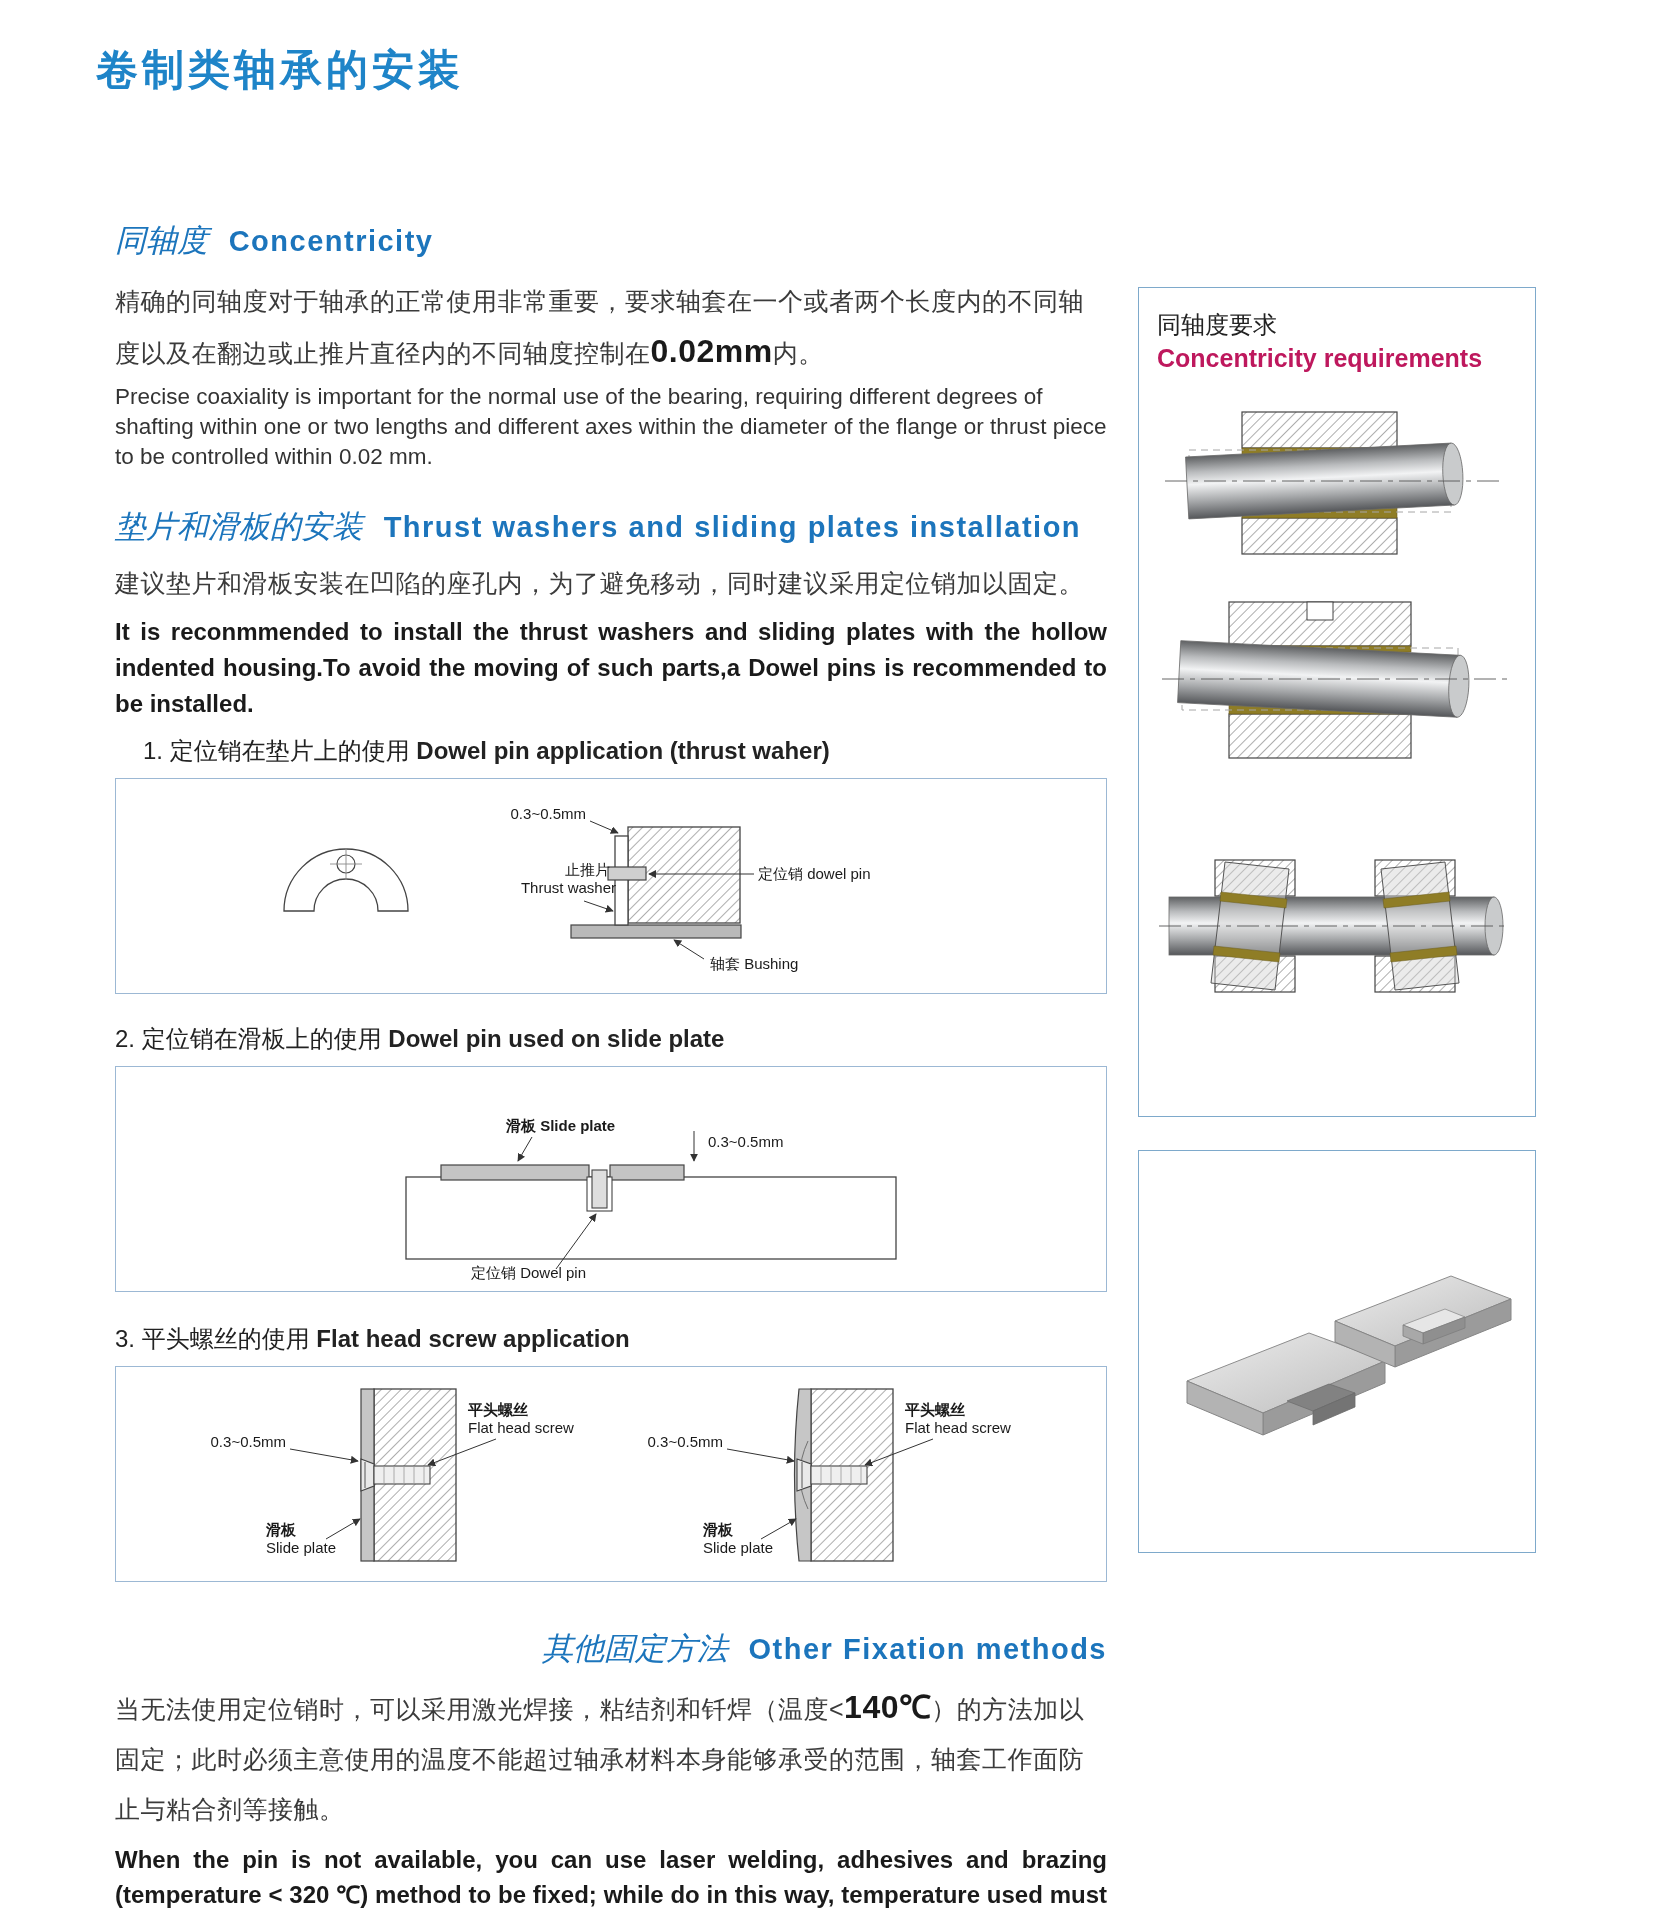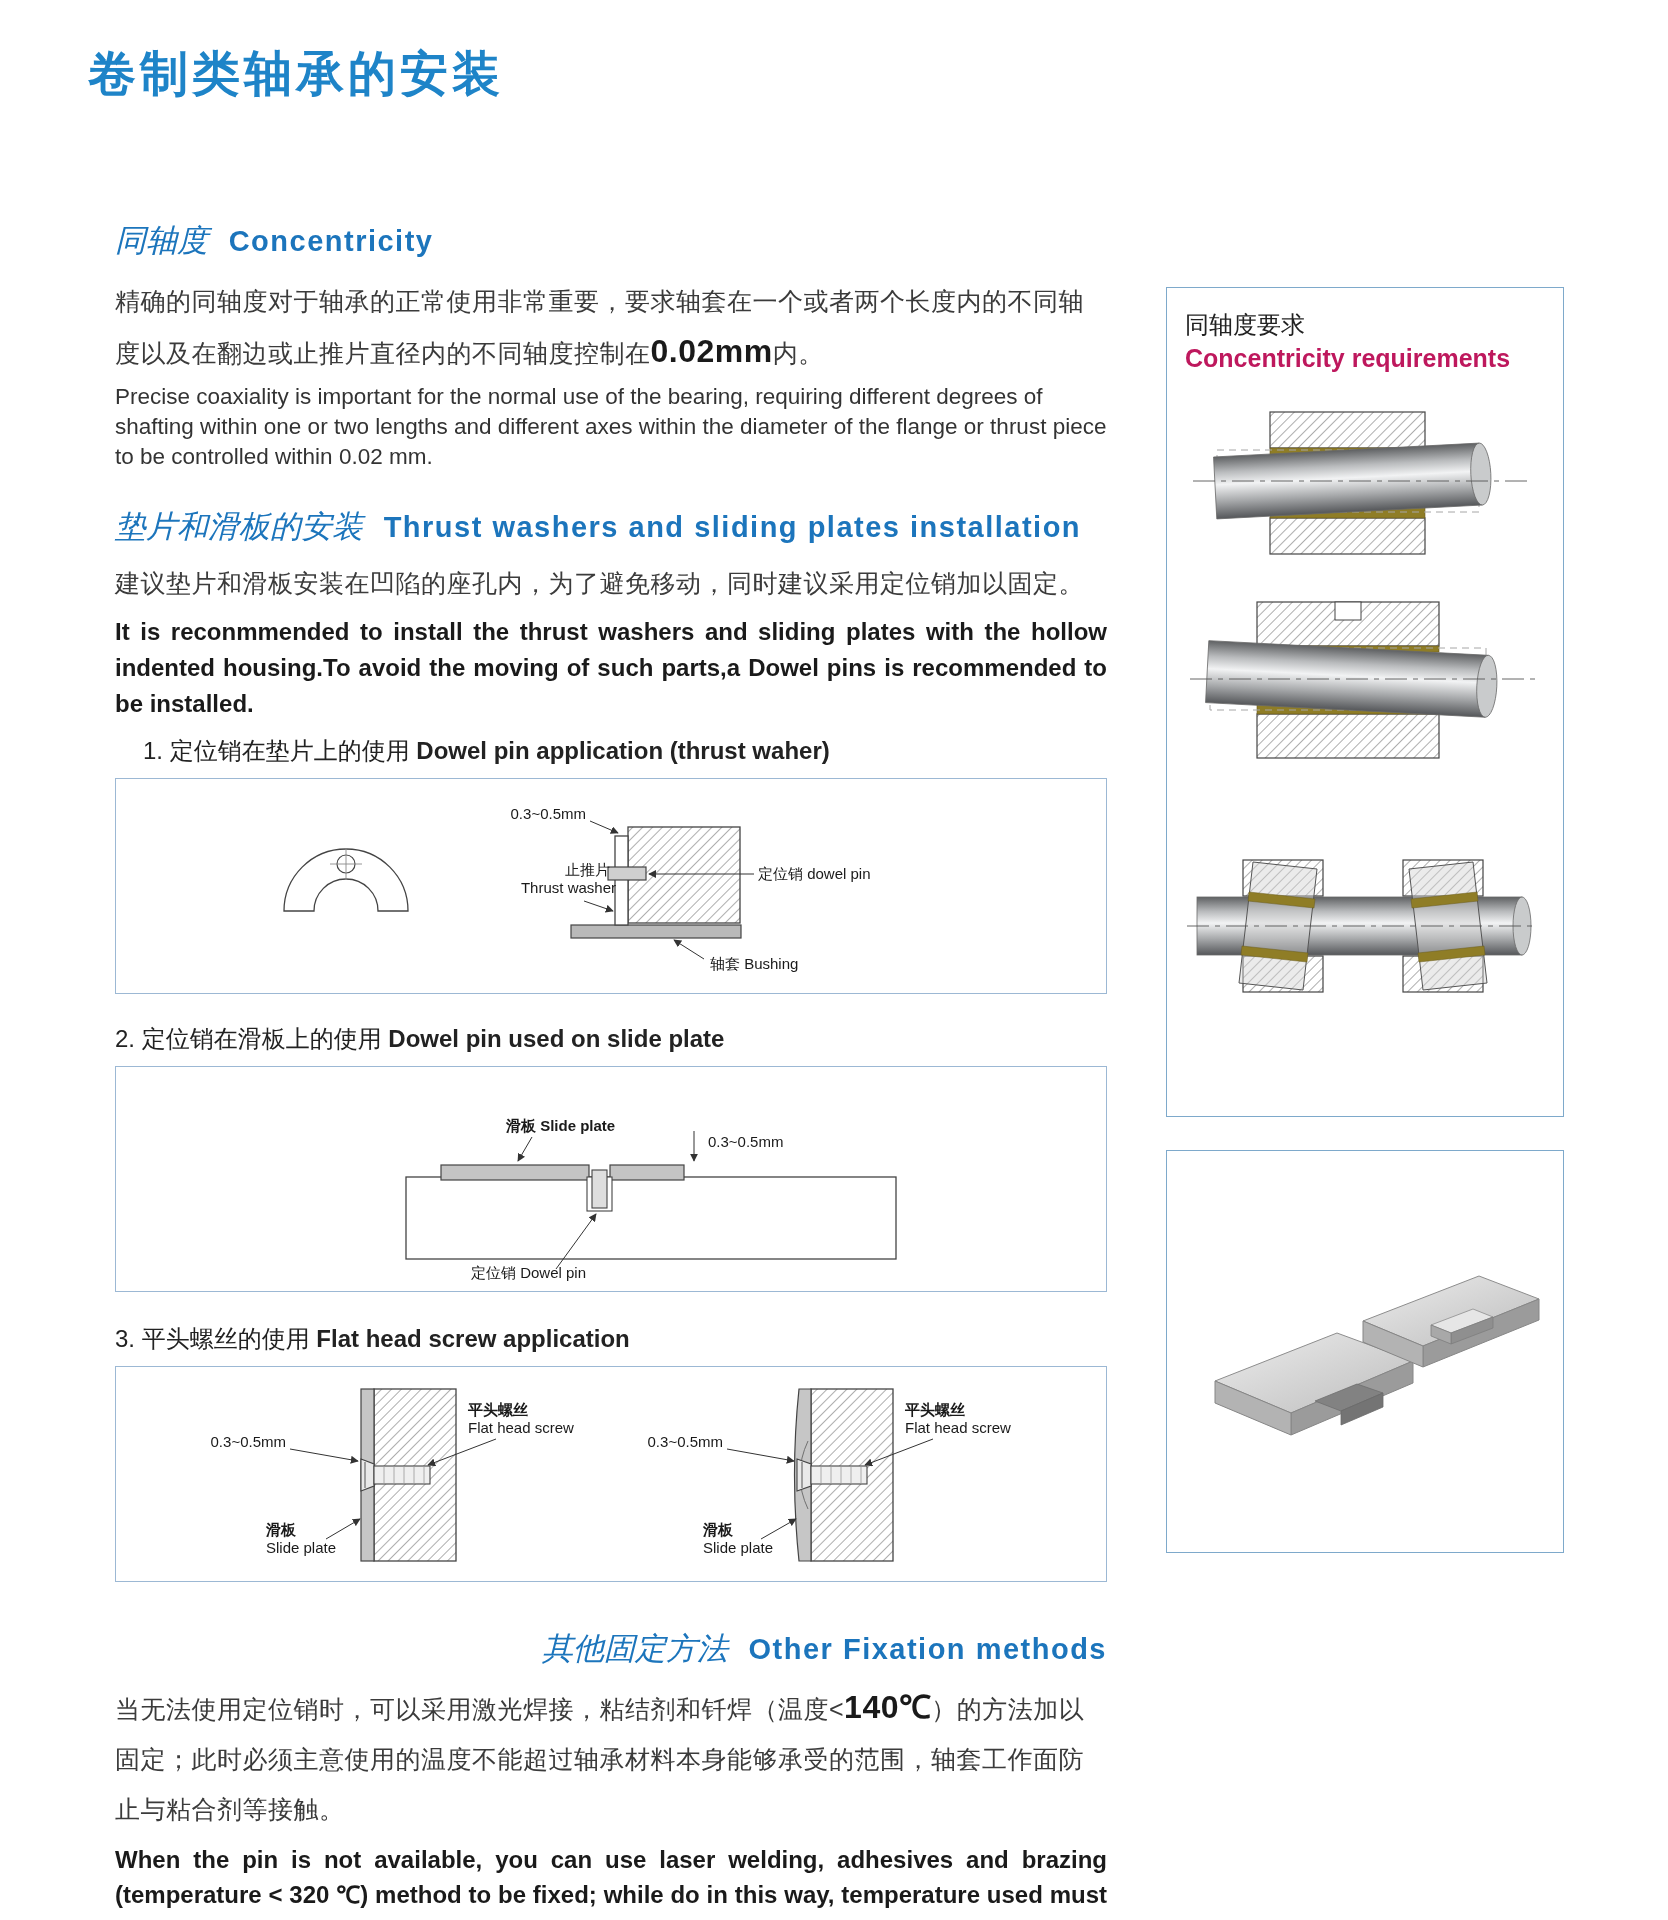--- a/index.html
+++ b/index.html
@@ -1,24 +1,24 @@
 <!DOCTYPE html>
 <html><head>
 <meta charset="utf-8">
 <style>
   * { margin:0; padding:0; box-sizing:border-box; }
   html,body { background:#ffffff; }
   body { font-family:"Liberation Sans", sans-serif; color:#333; }
   .page { position:relative; width:1668px; height:1920px; background:#fff; overflow:hidden; }
 
-  .page-title { position:absolute; left:88px; top:42px; font-size:48px; font-weight:bold;
+  .page-title { position:absolute; left:96px; top:42px; font-size:42px; font-weight:bold;
                 color:#1e84c8; letter-spacing:4px; }
 
   .main-col { position:absolute; left:115px; top:222px; width:992px; }
-  .side-col { position:absolute; left:1138px; top:287px; width:328px;margin-left:28px; }
+  .side-col { position:absolute; left:1138px; top:287px; width:328px; }
 
   h2.sec { font-size:31px; color:#1c75bc; font-weight:normal; line-height:38px; }
   h2.sec .zh { font-family:"Liberation Serif", serif; font-style:italic; font-weight:400; margin-right:12px; }
   h2.sec .en { font-weight:bold; letter-spacing:1.5px; font-size:29px; }
 
   p.zh  { font-size:25px; color:#3b3b3b; line-height:50px; letter-spacing:0.5px; margin-top:16px; }
   p.zh b { font-size:32px; color:#1a1a1a; }
   p.en  { font-size:22.5px; color:#333; line-height:30px; margin-top:4px; }
   p.enb { font-size:24px; color:#1a1a1a; line-height:36px; font-weight:bold; text-align:justify; margin-top:6px; }
 

